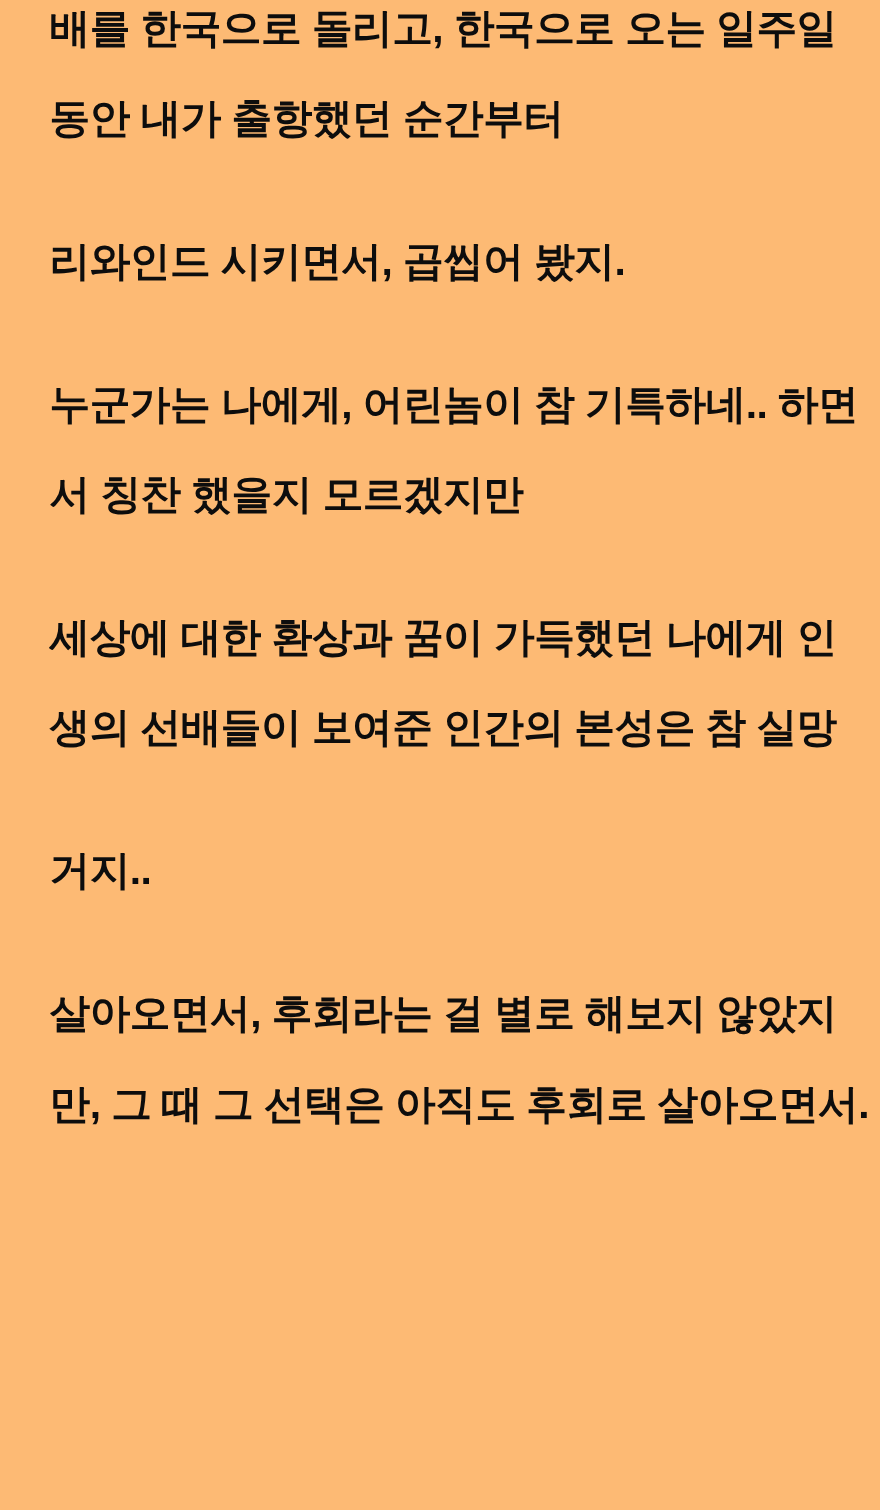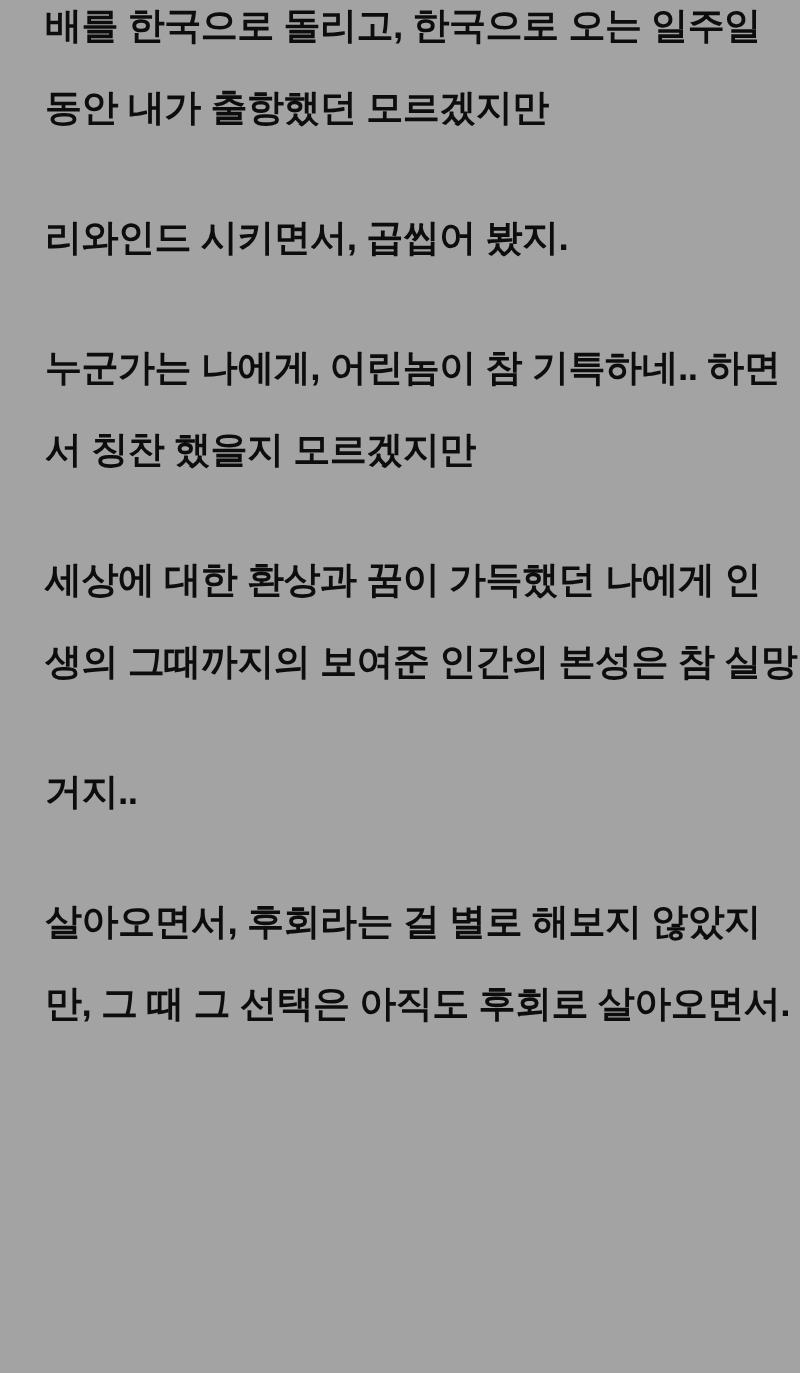--- a/index.html
+++ b/index.html
@@ -4,21 +4,21 @@
 <style>
   html, body {
     margin: 0;
     padding: 0;
     background: #ffffff;
   }
   .page {
     position: relative;
     width: 800px;
     height: 1373px;
-    background: #a3a3a3;
+    background: #fdba74;
     overflow: hidden;
     font-family: "Liberation Sans", sans-serif;
   }
   .text-body {
     position: absolute;
     top: -15px;
     left: 45px;
     right: 42px;
     color: #0d0d0d;
     font-size: 37px;
@@ -38,35 +38,35 @@
   }
 </style>
 </head>
 <body>
 
 <div class="page">
   <div class="text-body">
 
     <div class="paragraph">
       <div class="text-line">배를 한국으로 돌리고, 한국으로 오는 일주일</div>
-      <div class="text-line">동안 내가 출항했던 모르겠지만</div>
+      <div class="text-line">동안 내가 출항했던 순간부터</div>
     </div>
 
     <div class="paragraph">
       <div class="text-line">리와인드 시키면서, 곱씹어 봤지.</div>
     </div>
 
     <div class="paragraph">
       <div class="text-line">누군가는 나에게, 어린놈이 참 기특하네.. 하면</div>
       <div class="text-line">서 칭찬 했을지 모르겠지만</div>
     </div>
 
     <div class="paragraph">
       <div class="text-line">세상에 대한 환상과 꿈이 가득했던 나에게 인</div>
-      <div class="text-line">생의 그때까지의 보여준 인간의 본성은 참 실망</div>
+      <div class="text-line">생의 선배들이 보여준 인간의 본성은 참 실망</div>
     </div>
 
     <div class="paragraph">
       <div class="text-line">거지..</div>
     </div>
 
     <div class="paragraph">
       <div class="text-line">살아오면서, 후회라는 걸 별로 해보지 않았지</div>
       <div class="text-line">만, 그 때 그 선택은 아직도 후회로 살아오면서.</div>
     </div>

